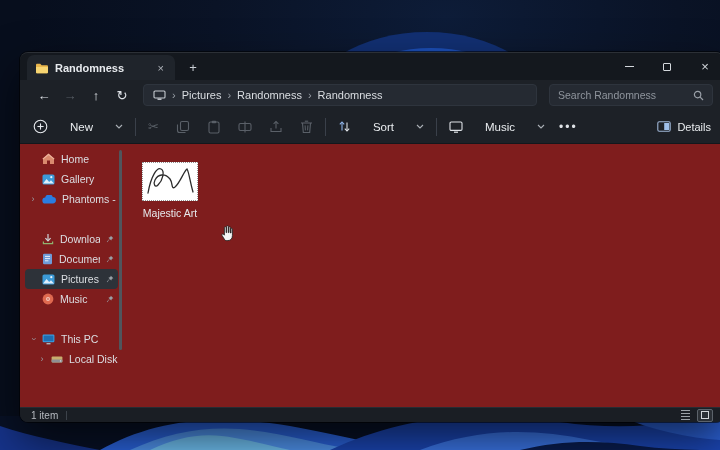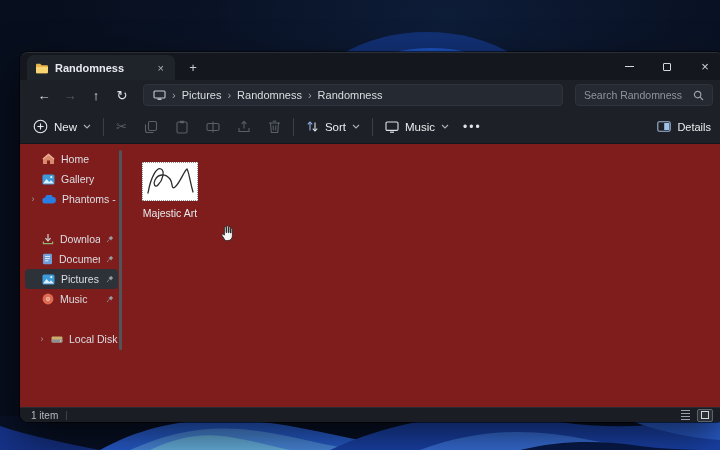--- a/index.html
+++ b/index.html
@@ -34,30 +34,30 @@
   .wc-close { font-size:13px; }
 
   
   .navrow { height:30px; display:flex; align-items:center; padding:0 11px; background:#1d2127; }
   .navbtn { width:26px; text-align:center; font-size:13px; color:#dde1e6; flex:0 0 auto; }
   .navbtn.disabled { color:#565c64; }
   .crumbbar { flex:1; height:22px; margin-left:8px; background:#252a32; border:1px solid #2e343d;
               border-radius:4px; display:flex; align-items:center; padding:0 9px; gap:6px; }
   .crumb { font-size:11px; color:#d9dde1; white-space:nowrap; }
   .crumb-sep { font-size:11px; color:#9aa0a8; }
-  .searchbar { width:138px; height:22px; margin-left:12px; background:#252a32; border:1px solid #2e343d;
+  .searchbar { width:164px; height:22px; margin-left:12px; background:#252a32; border:1px solid #2e343d;
                border-radius:4px; display:flex; align-items:center; padding:0 8px; }
   .searchbar input { flex:1; background:transparent; border:none; outline:none; color:#cfd4da;
                      font-size:10.5px; font-family:inherit; min-width:0; }
   .searchbar input::placeholder { color:#8f959d; }
 
   
   .cmdbar { height:34px; display:flex; align-items:center; padding:0 13px;
             background:#1d2127; border-bottom:1px solid #14171c; }
-  .cmdbtn { display:flex; align-items:center; gap:6px; color:#e9ecef; font-size:11.5px; }
+  .cmdbtn { display:flex; align-items:center; gap:22px; color:#e9ecef; font-size:11.5px; }
   .cmd-divider { width:1px; height:18px; background:#3a404a; margin:0 12px; }
   .icon-dim { color:#5a6068; }
   .dimset { display:flex; align-items:center; gap:17px; }
   .chev { display:inline-block; }
   .more-dots { color:#dfe3e7; font-size:12px; letter-spacing:2px; margin-left:14px; }
   .details-btn { margin-left:auto; display:flex; align-items:center; gap:6px; color:#e9ecef; font-size:11px;justify-content:center; }
 
   
   .body { flex:1; display:flex; background:#7f1d1d; min-height:0; }
   .sidebar { width:103px; position:relative; padding-top:5px; flex:0 0 auto; }
@@ -333,20 +333,29 @@
           <span class="sb-pin">
             <svg width="8" height="8" viewBox="0 0 10 10">
                 <path d="M6 0.8 L9.2 4 L7.4 4.6 L6.6 7 L4.6 5 L1.6 9 L1 8.4 L4.4 4.8 L3 3.4 L5.4 2.6 Z" fill="#9aa0a6"></path>
               </svg>
           </span>
         </div>
 
 
         <div class="sb-gap"></div>
 
+        <div class="sb-item">
+          <span class="sb-chevron"><span class="rot90">›</span></span>
+          <svg width="13" height="11" viewBox="0 0 13 11">
+            <rect x="0.6" y="0.6" width="11.8" height="7.6" rx="1.2" fill="#3aa0e4"></rect>
+            <rect x="1.6" y="1.6" width="9.8" height="5.6" fill="#1f6eb2"></rect>
+            <rect x="4.5" y="9" width="4" height="1.4" fill="#aeb4ba"></rect>
+          </svg>
+          <span class="sb-label">This PC</span>
+        </div>
 
         <div class="sb-item" style="padding-left:26px">
           <span class="sb-chevron" style="left:12px">›</span>
           <svg width="12" height="10" viewBox="0 0 12 10">
             <rect x="0.6" y="2.4" width="10.8" height="6" rx="1" fill="#c9ad6e"></rect>
             <rect x="0.6" y="5.4" width="10.8" height="3" rx="1" fill="#8d8f94"></rect>
             <circle cx="9.6" cy="6.9" r="0.7" fill="#dfe2e6"></circle>
           </svg>
           <span class="sb-label">Local Disk (C:)</span>
         </div>

